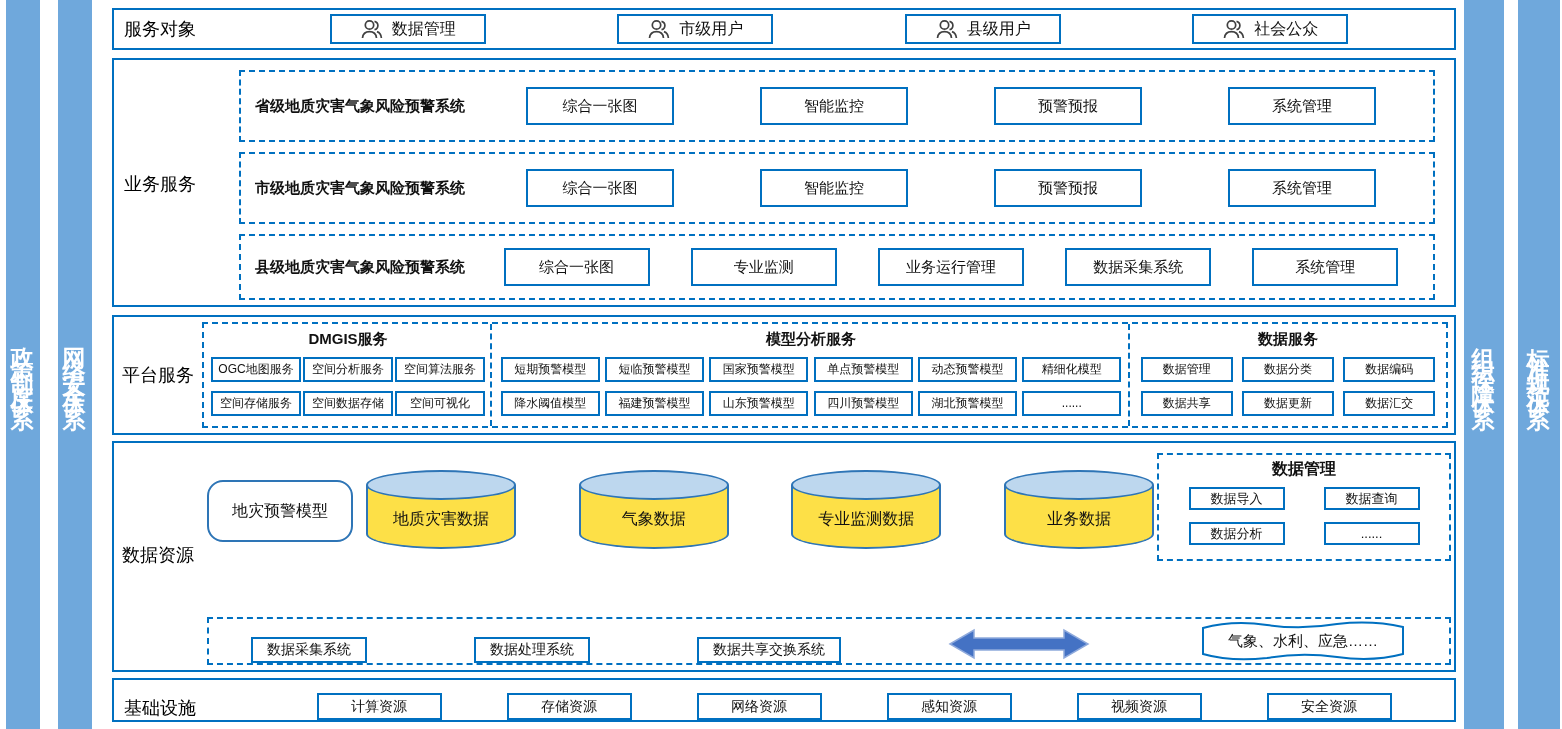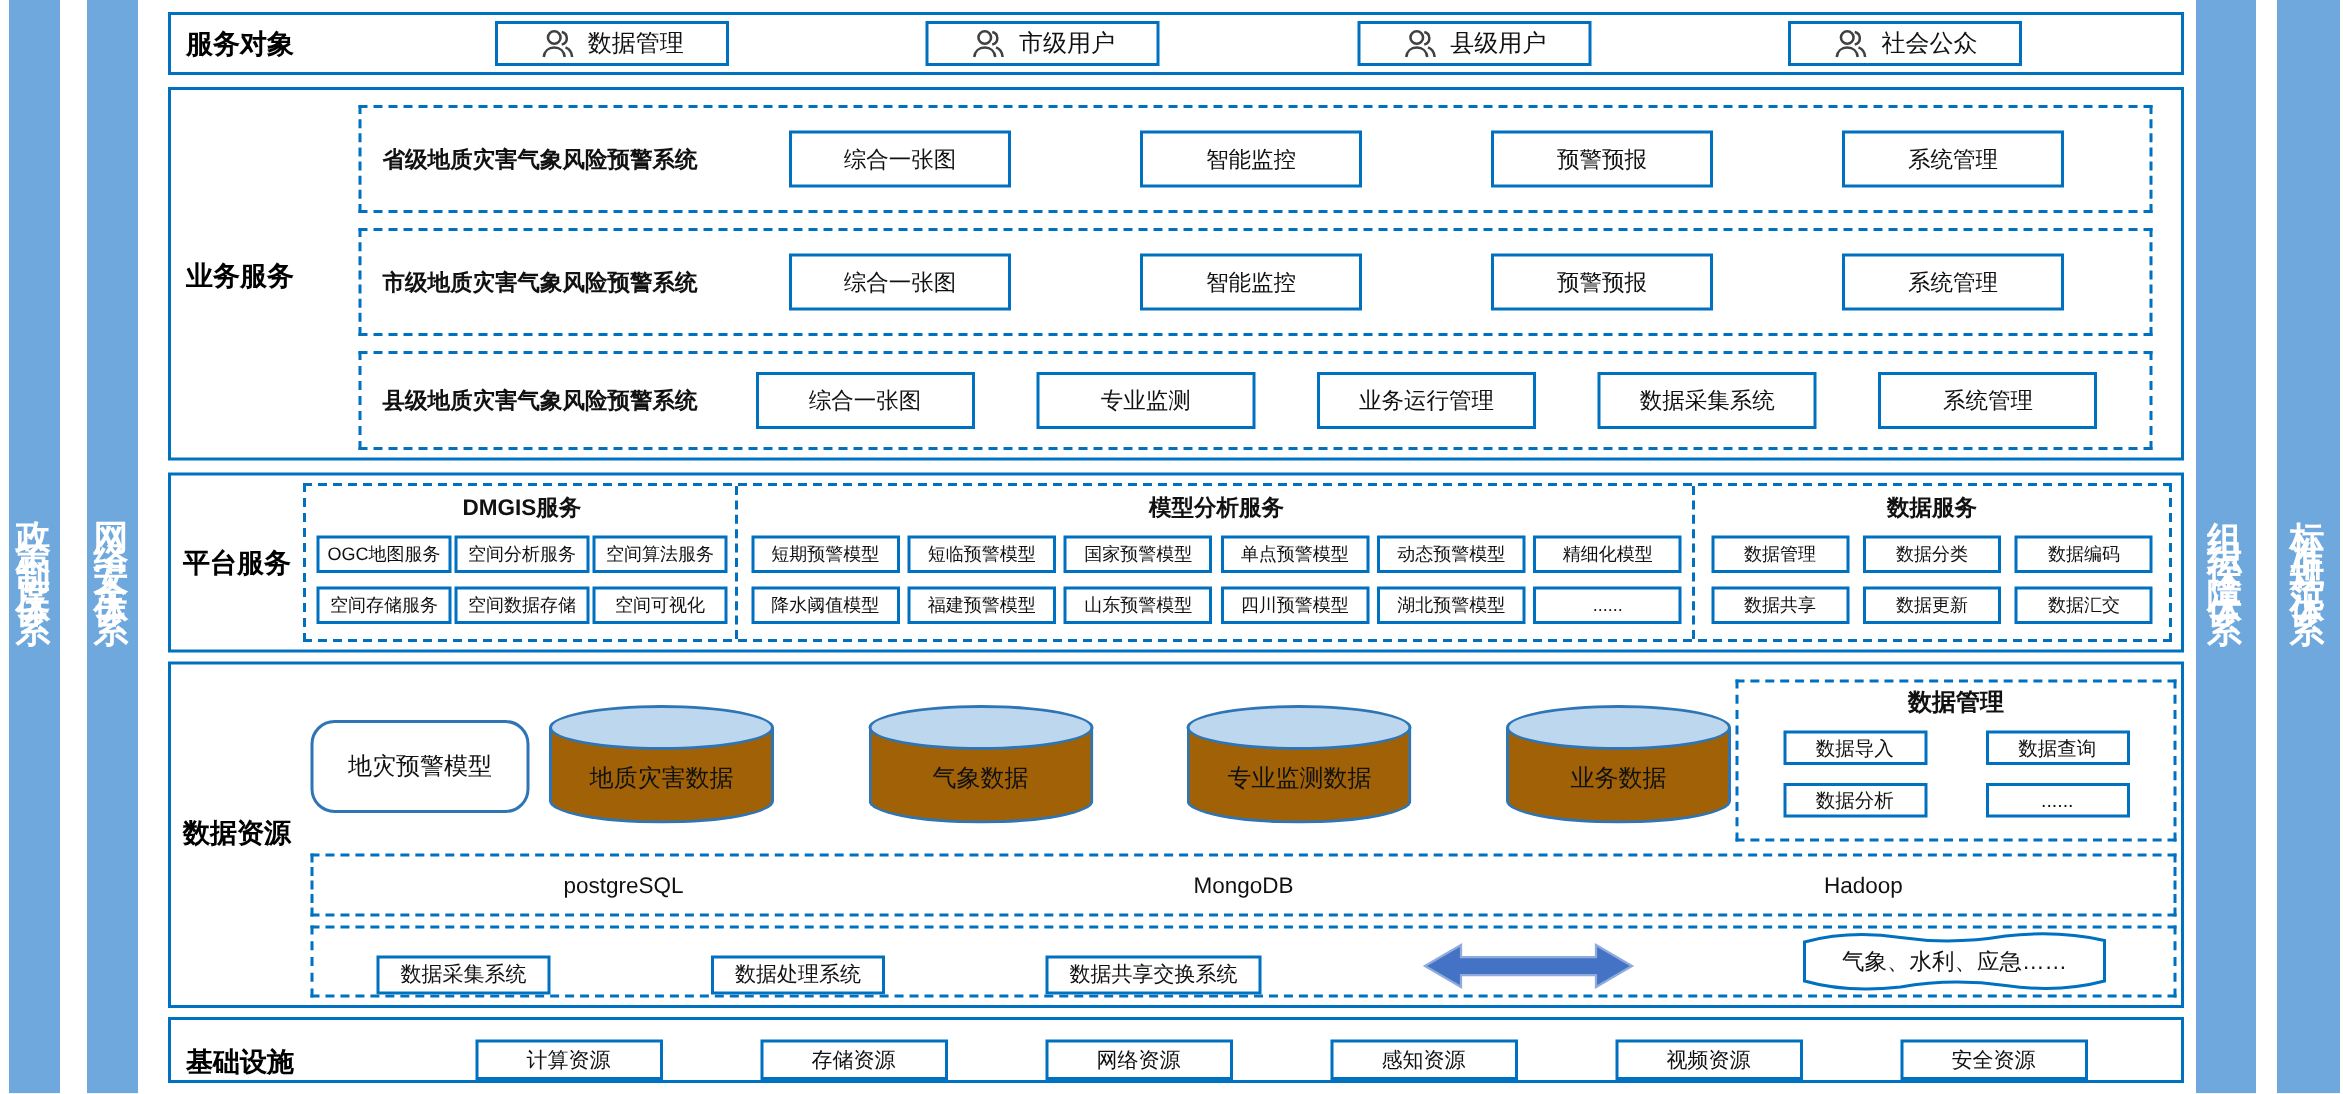--- a/index.html
+++ b/index.html
@@ -12,21 +12,21 @@
             display:flex; align-items:center; justify-content:center; }
   .pillar span { writing-mode:vertical-rl; text-orientation:upright;
                  color:#fff; font-weight:bold; font-size:23px; letter-spacing:12px; }
   .pillar-l1 { left:6px;  width:34px; }
   .pillar-l2 { left:58px; width:34px; }
   .pillar-r1 { left:1464px; width:40px; }
   .pillar-r2 { left:1518px; width:42px; }
 
   
   .row { position:absolute; left:112px; width:1344px; border:2px solid #0070C0; background:#fff; }
-  .row-label { font-weight:bold; font-size:18px; color:#000; white-space:nowrap; }
+  .row-label { font-weight:normal; font-size:18px; color:#000; white-space:nowrap; }
 
   .box { border:2px solid #0070C0; background:#fff; display:flex;
          align-items:center; justify-content:center; text-align:center; }
   .dashed { border:2px dashed #0070C0; background:#fff; }
 
   
   .row-services { top:8px; height:42px; display:flex; align-items:center; }
   .row-services .row-label { width:150px; padding-left:10px; }
   .svc-items { flex:1; display:flex; justify-content:space-around; align-items:center; padding-right:40px; }
   .svc-box { width:156px; height:30px; font-size:16px; gap:8px; }
@@ -62,21 +62,21 @@
 
   
   .row-data { top:441px; height:231px; }
   .row-data .row-label { position:absolute; left:8px; top:100px; }
   .model-box { position:absolute; left:93px; top:37px; width:146px; height:62px;
                border:2px solid #2E75B6; border-radius:16px; background:#fff;
                display:flex; align-items:center; justify-content:center; font-size:16px; }
   .cyl-strip { position:absolute; left:252px; top:26px; width:788px;
                display:flex; justify-content:space-between; }
   .cylinder { position:relative; width:150px; height:64px; margin-top:16px;
-              background:#a16207; border:2px solid #2E75B6; border-top:none;
+              background:#fde047; border:2px solid #2E75B6; border-top:none;
               border-radius:0 0 75px 75px / 0 0 15px 15px;
               display:flex; align-items:center; justify-content:center; }
   .cyl-top { position:absolute; top:-15px; left:-2px; width:calc(100% + 4px); height:30px;
              background:#BDD7EE; border:2px solid #2E75B6; border-radius:50%; }
   .cylinder span { position:relative; z-index:1; font-size:16px; margin-top:6px; white-space:nowrap; }
   .dm-box { position:absolute; left:1043px; top:10px; width:294px; height:108px; padding:2px 10px 8px 10px; }
   .dm-title { font-weight:bold; font-size:16px; text-align:center; height:24px; line-height:24px; }
   .dm-grid { display:grid; grid-template-columns:repeat(2,auto); justify-content:space-around;
              align-content:space-around; height:70px; }
   .dm-item { width:96px; height:23px; font-size:13px; }
@@ -353,25 +353,20 @@
           </div>
         <div class="box dm-item">
             <span>数据分析</span>
           </div>
         <div class="box dm-item">
             <span>......</span>
           </div>
       </div>
     </div>
 
-    <div class="dashed db-bar">
-      <div class="db-name">postgreSQL</div>
-      <div class="db-name">MongoDB</div>
-      <div class="db-name">Hadoop</div>
-    </div>
 
     <div class="dashed sys-bar">
       <div class="box sys-box">
           <span>数据采集系统</span>
         </div>
       <div class="box sys-box">
           <span>数据处理系统</span>
         </div>
       <div class="box sys-box">
           <span>数据共享交换系统</span>

